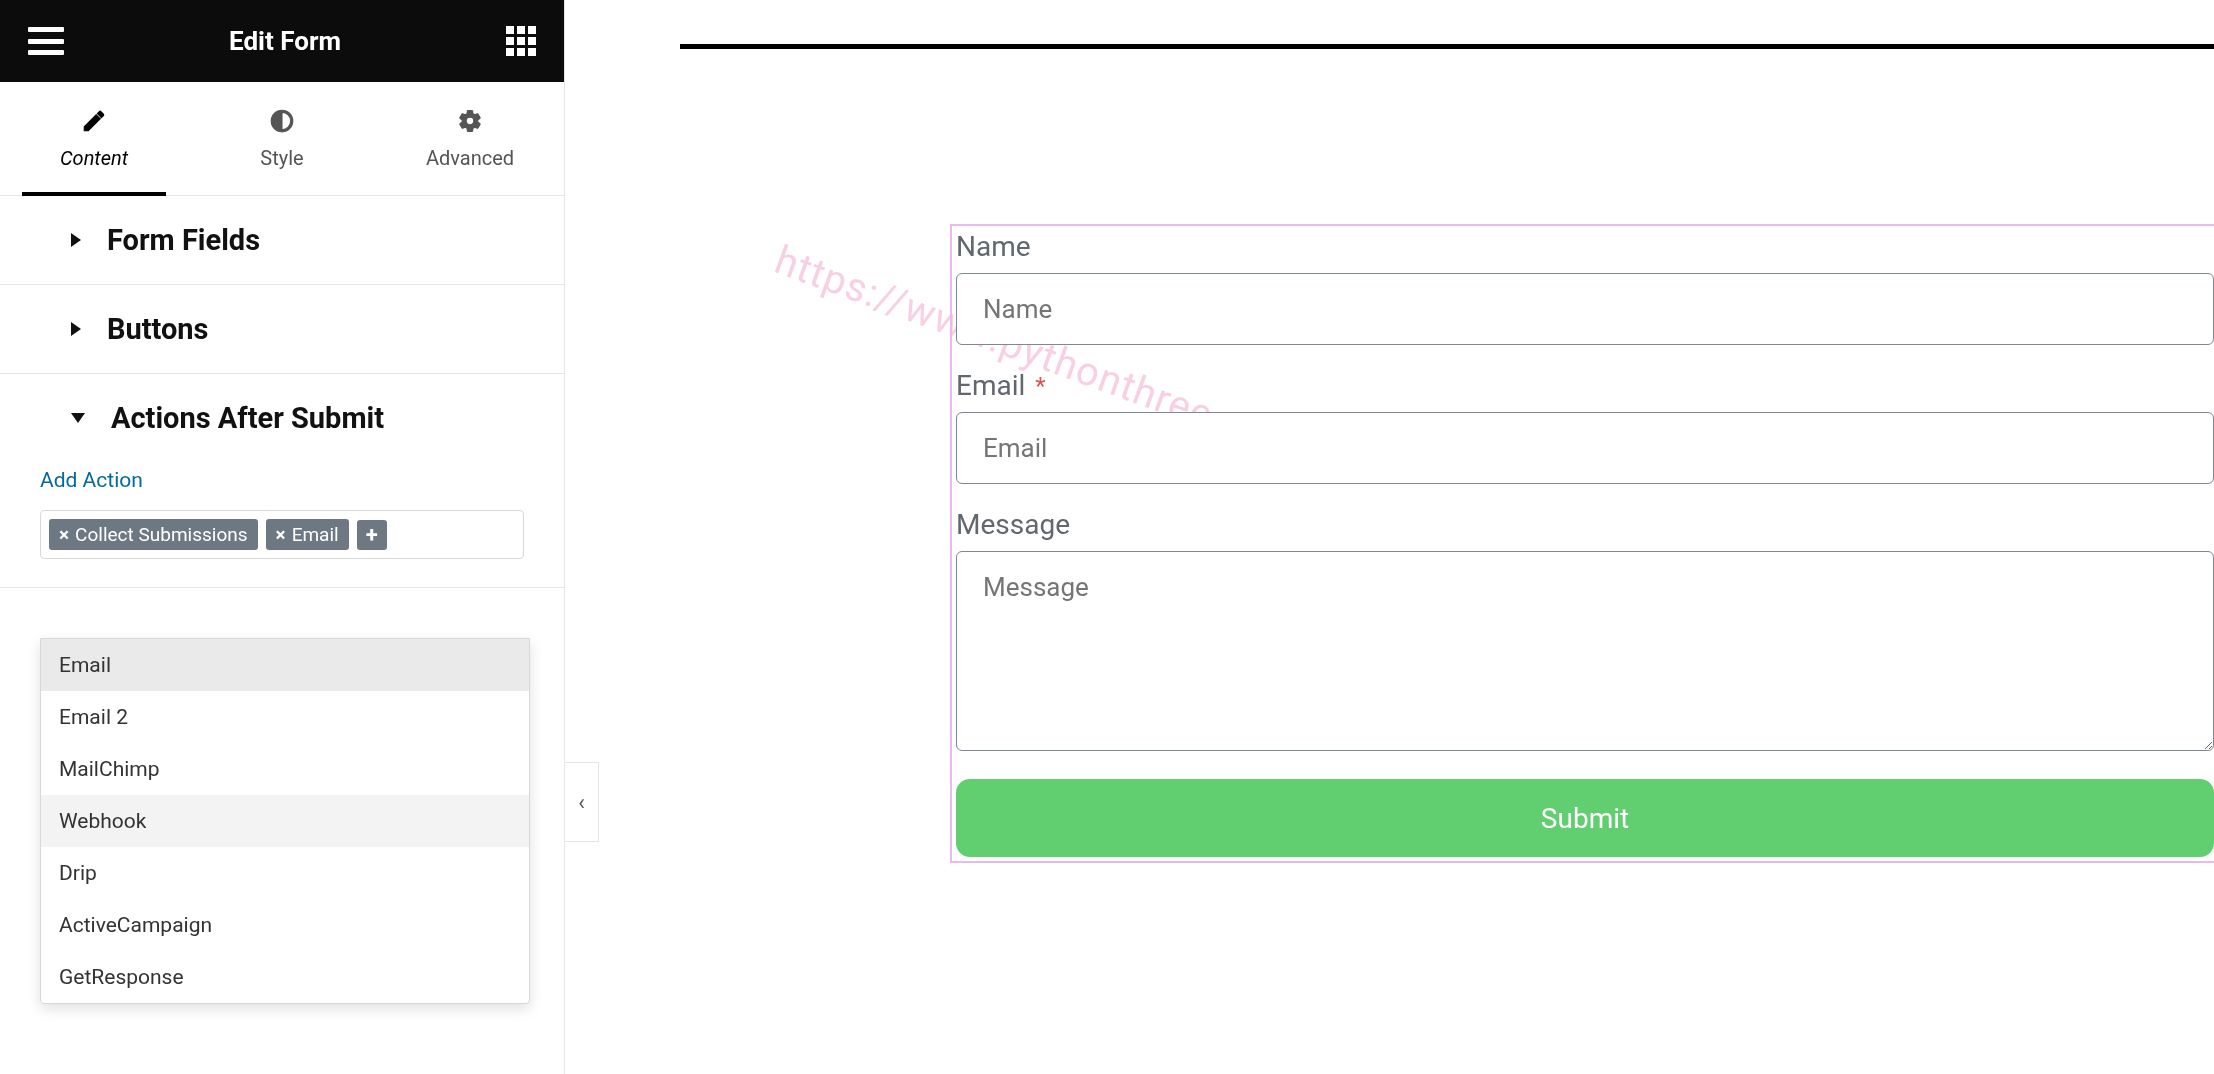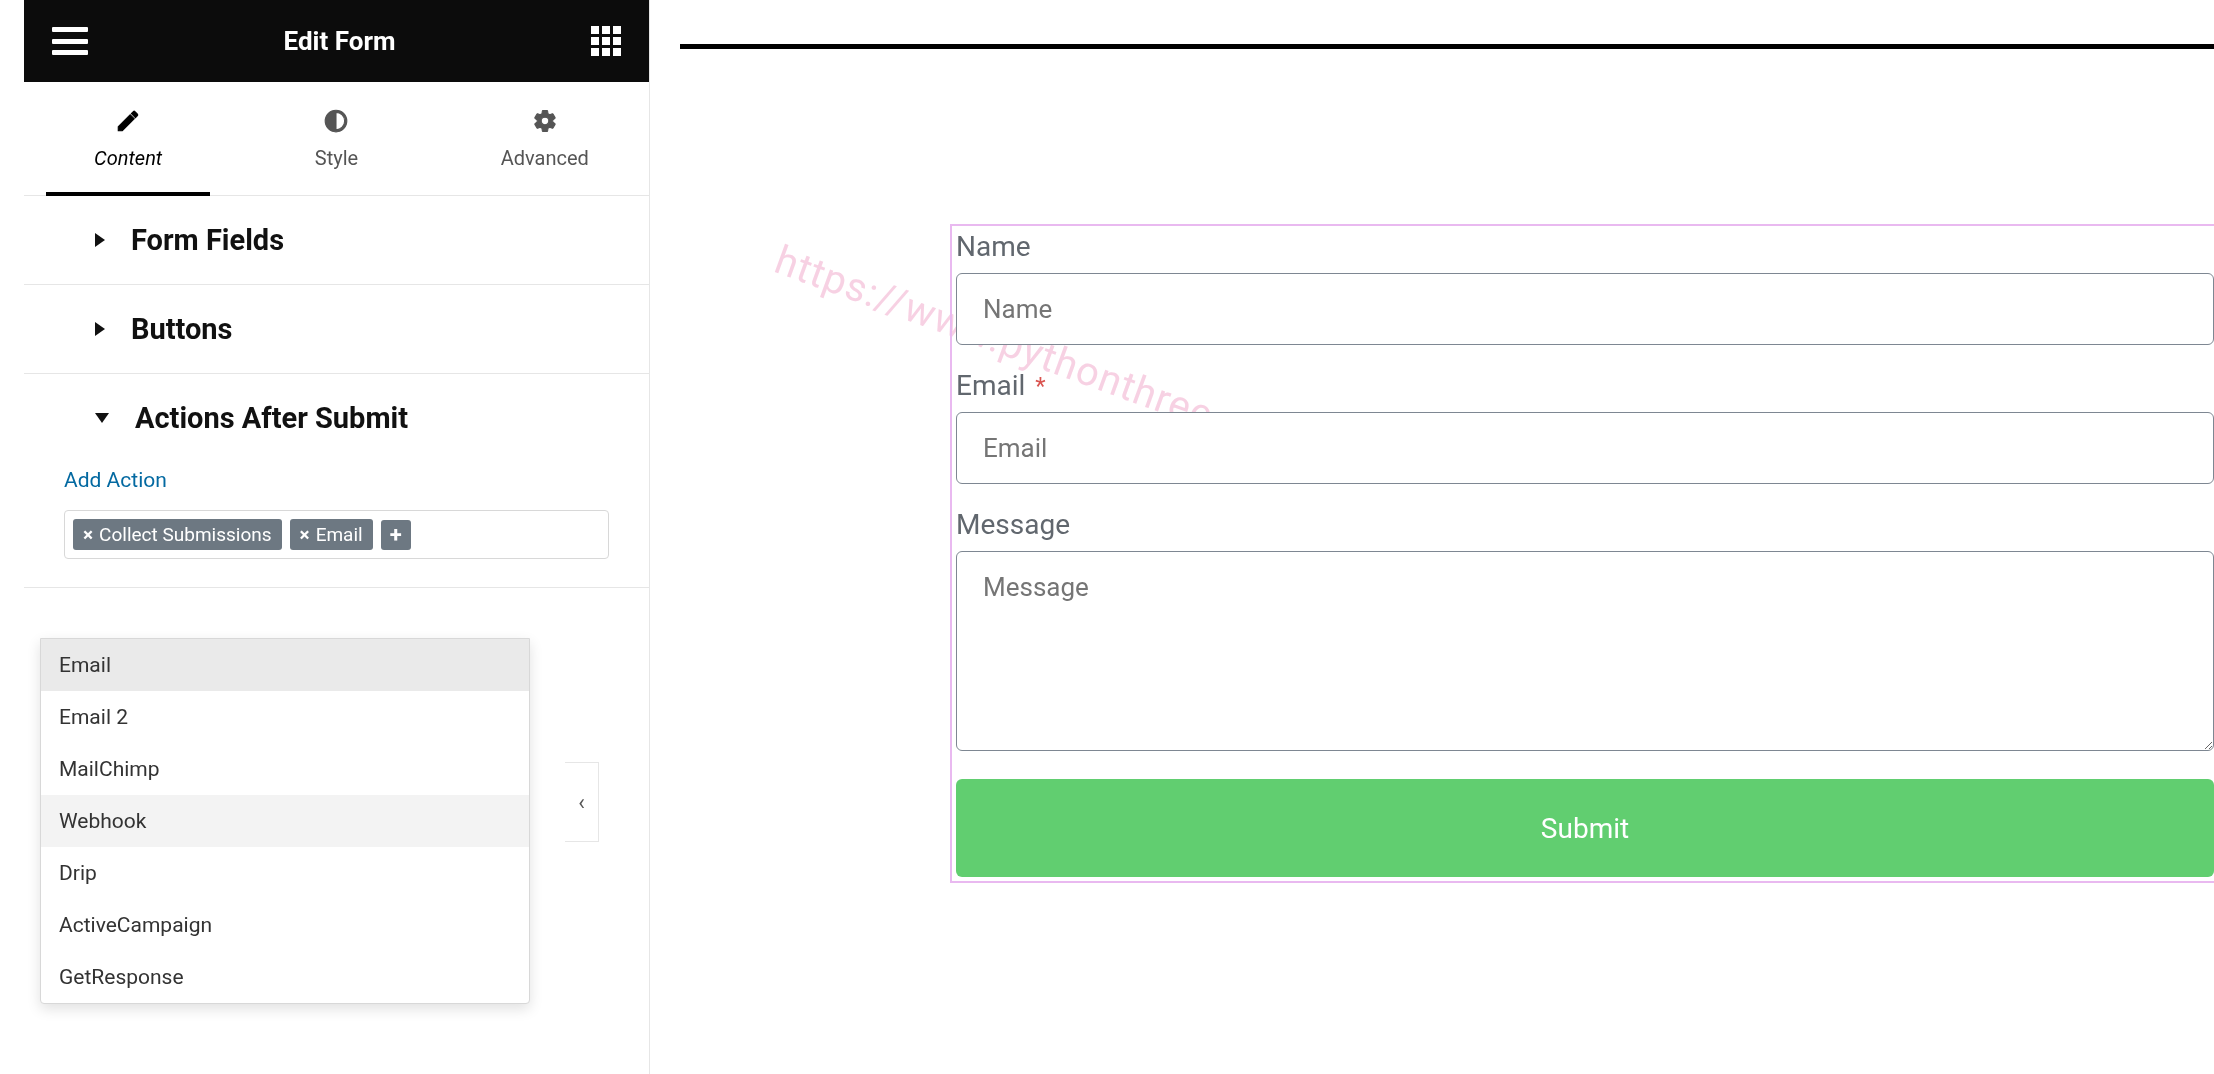--- a/index.html
+++ b/index.html
@@ -1,19 +1,19 @@
 <!DOCTYPE html>
 <html><head>
 <meta charset="utf-8">
 <style>
   * { margin: 0; padding: 0; box-sizing: border-box; font-family: -apple-system, BlinkMacSystemFont, "Segoe UI", Roboto, Helvetica, Arial, sans-serif; }
   body { background: #fff; width: 2214px; height: 1074px; overflow: hidden; position: relative; }
 
   
-  .panel { position: absolute; left: 0; top: 0; width: 650px; height: 100%; background: #fff; border-right: 1px solid #e6e6e6; padding-left: 24px; }
+  .panel { position: absolute; left: 0; top: 0; width: 565px; height: 100%; background: #fff; border-right: 1px solid #e6e6e6; }
 
   .panel-header { height: 82px; background: #0c0c0c; color: #fff; display: flex; align-items: center; justify-content: space-between; padding: 0 28px 0 28px; }
   .panel-header .hamburger { width: 36px; height: 28px; display: flex; flex-direction: column; justify-content: space-between; cursor: pointer; }
   .panel-header .hamburger span { display: block; height: 5px; background: #fff; border-radius: 1px; }
   .panel-header .title { flex: 1; text-align: center; font-size: 26px; font-weight: 700; }
   .panel-header .apps { width: 30px; height: 30px; display: grid; grid-template-columns: repeat(3, 1fr); grid-template-rows: repeat(3, 1fr); gap: 3px; cursor: pointer; }
   .panel-header .apps span { background: #fff; }
 
   .panel-tabs { height: 114px; display: flex; border-bottom: 1px solid #e6e6e6; }
   .panel-tab { flex: 1; display: flex; flex-direction: column; align-items: center; justify-content: center; gap: 12px; font-size: 20px; color: #555; cursor: pointer; position: relative; }
@@ -48,21 +48,21 @@
 
   
   .canvas-topbar { position: absolute; left: 680px; right: 0; top: 44px; height: 5px; background: #000; }
 
   .form-card { position: absolute; left: 950px; top: 224px; width: 1270px; border: 2px solid #e9b9f0; padding: 4px; }
   .ffield { margin-bottom: 24px; }
   .ffield label { font-size: 28px; color: #61676e; display: inline-flex; align-items: center; gap: 10px; margin-bottom: 10px; }
   .ffield .req { color: #d9534f; font-size: 24px; }
   .ffield input, .ffield textarea { width: 100%; font-size: 26px; color: #888; padding: 20px 26px; border: 1px solid #7e8792; border-radius: 6px; background: #fff; }
   .ffield textarea { height: 200px; resize: both; }
-  .submit-btn { width: 100%; height: 98px; background: #61ce70; color: #fff; font-size: 28px; border: none; border-radius: 6px; cursor: pointer; }
+  .submit-btn { width: 100%; height: 78px; background: #61ce70; color: #fff; font-size: 28px; border: none; border-radius: 14px; cursor: pointer; }
 
   
   .wm { position: absolute; pointer-events: none; color: #f7cfe2; font-size: 40px; transform: rotate(20deg); font-weight: 400; letter-spacing: 1px; opacity: .95; }
 </style>
 </head>
 <body>
 
 <div class="panel">
 
   <div class="panel-header">

